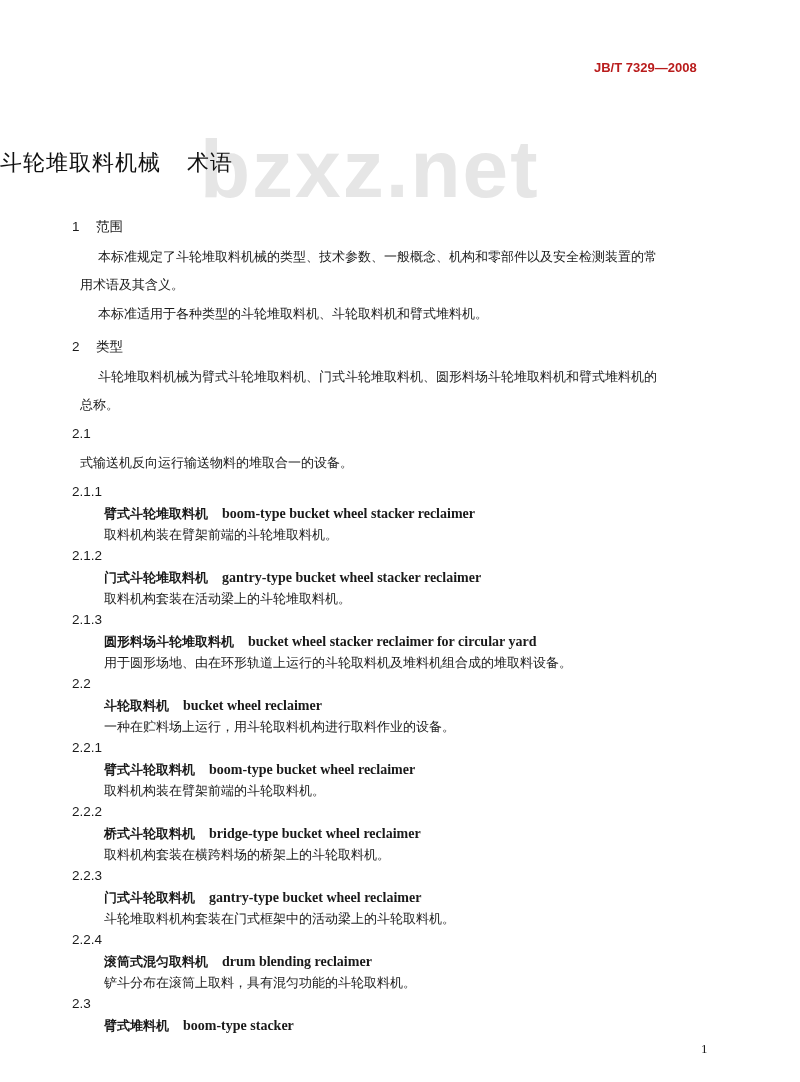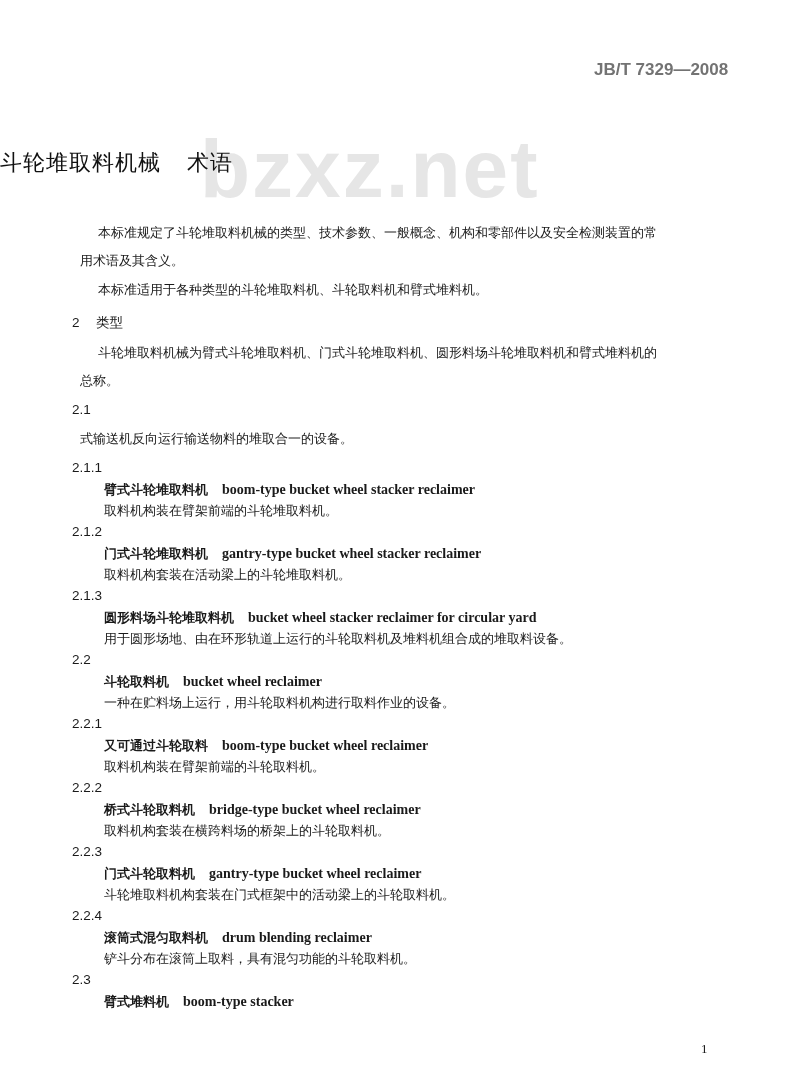--- a/index.html
+++ b/index.html
@@ -2,21 +2,21 @@
 <html><head>
 <meta charset="utf-8">
 <style>
   html, body { margin: 0; padding: 0; }
   body {
     width: 800px; height: 1082px; background: #ffffff; position: relative; overflow: hidden;
     font-family: "DejaVu Serif", "Liberation Serif", serif; color: #1a1a1a;
   }
   .std-code {
     position: absolute; top: 60px; left: 594px;
-    font-family: "Liberation Sans", sans-serif; font-size: 17px; color: #737373;
+    font-family: "Liberation Sans", sans-serif; font-size: 13px; color: #b91c1c;
   }
   .std-code b { font-weight: bold; }
   .watermark {
     position: absolute; top: 128px; left: 200px;
     font-family: "Liberation Sans", sans-serif; font-weight: bold;
     font-size: 82px; letter-spacing: 2px; color: #e6e6e6; line-height: 1; text-align: center;
   }
   .title {
     position: absolute; top: 148px; left: 0; width: 800px; text-align: left;
     font-family: "DejaVu Sans", sans-serif; font-size: 22px; color: #111;
@@ -44,20 +44,21 @@
 <body>
 
 <div class="std-code"><b>JB/T 7329—2008</b></div>
 <div class="watermark">bzxz.net</div>
 <div class="title">
   <span>斗轮堆取料机械</span><span class="gap"></span><span>术语</span>
 </div>
 
 <div class="content">
 
+  <p class="sec-head"><span class="num">1</span><span>范围</span></p>
   <div class="spacer8"></div>
   <p class="para">本标准规定了斗轮堆取料机械的类型、技术参数、一般概念、机构和零部件以及安全检测装置的常</p>
   <p class="def-cont">用术语及其含义。</p>
   <p class="para">本标准适用于各种类型的斗轮堆取料机、斗轮取料机和臂式堆料机。</p>
   <div class="spacer10"></div>
 
   <p class="sec-head"><span class="num">2</span><span>类型</span></p>
   <div class="spacer8"></div>
   <p class="para">斗轮堆取料机械为臂式斗轮堆取料机、门式斗轮堆取料机、圆形料场斗轮堆取料机和臂式堆料机的</p>
   <p class="def-cont">总称。</p>
@@ -75,21 +76,21 @@
 
   <p class="clause-num">2.1.3</p>
   <p class="term"><span class="zh">圆形料场斗轮堆取料机</span><span class="en">bucket wheel stacker reclaimer for circular yard</span></p>
   <p class="def">用于圆形场地、由在环形轨道上运行的斗轮取料机及堆料机组合成的堆取料设备。</p>
 
   <p class="clause-num">2.2</p>
   <p class="term"><span class="zh">斗轮取料机</span><span class="en">bucket wheel reclaimer</span></p>
   <p class="def">一种在贮料场上运行，用斗轮取料机构进行取料作业的设备。</p>
 
   <p class="clause-num">2.2.1</p>
-  <p class="term"><span class="zh">又可通过斗轮取料</span><span class="en">boom-type bucket wheel reclaimer</span></p>
+  <p class="term"><span class="zh">臂式斗轮取料机</span><span class="en">boom-type bucket wheel reclaimer</span></p>
   <p class="def">取料机构装在臂架前端的斗轮取料机。</p>
 
   <p class="clause-num">2.2.2</p>
   <p class="term"><span class="zh">桥式斗轮取料机</span><span class="en">bridge-type bucket wheel reclaimer</span></p>
   <p class="def">取料机构套装在横跨料场的桥架上的斗轮取料机。</p>
 
   <p class="clause-num">2.2.3</p>
   <p class="term"><span class="zh">门式斗轮取料机</span><span class="en">gantry-type bucket wheel reclaimer</span></p>
   <p class="def">斗轮堆取料机构套装在门式框架中的活动梁上的斗轮取料机。</p>
 

